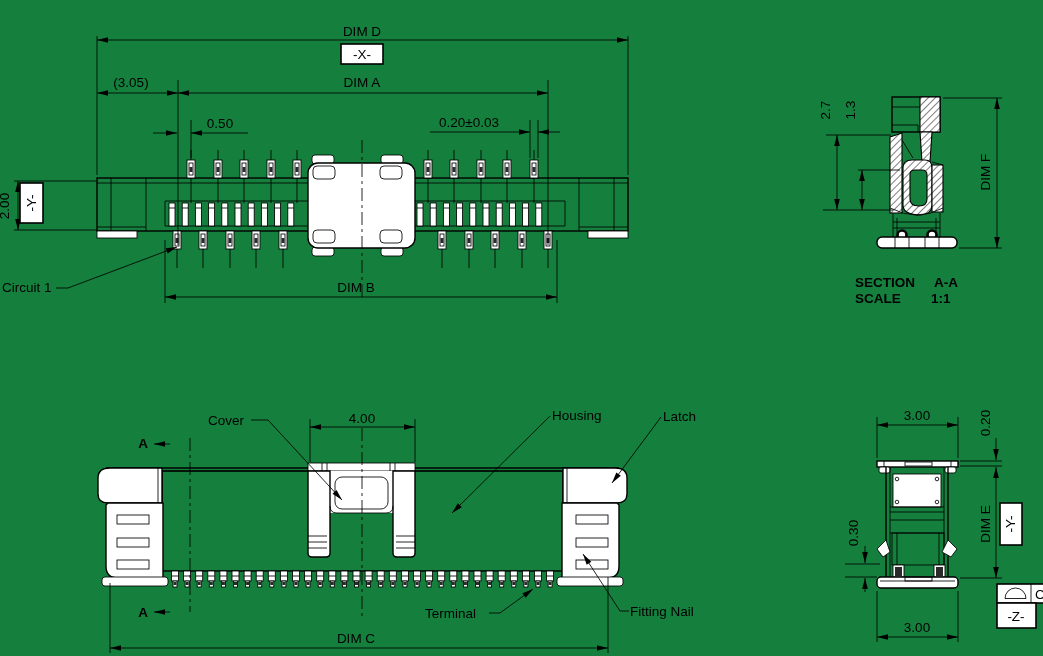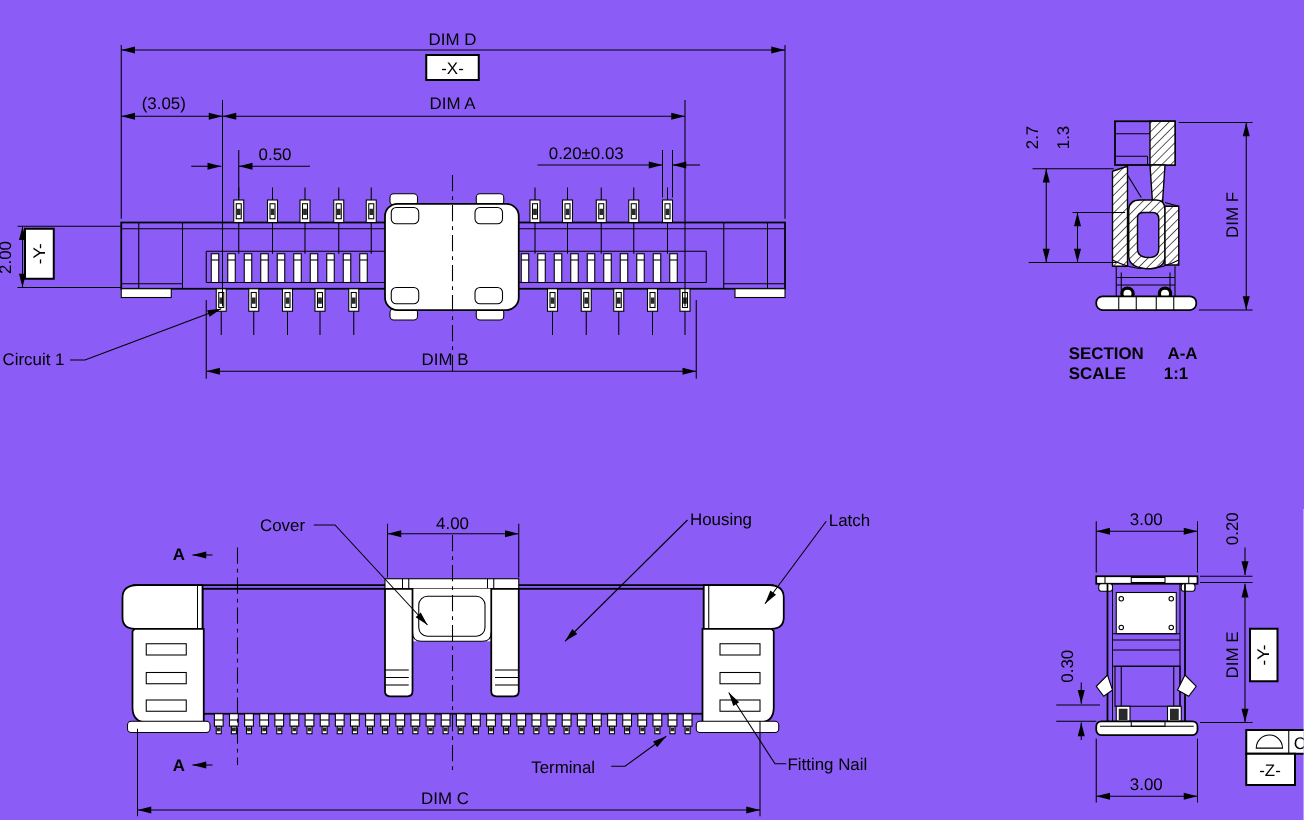--- a/index.html
+++ b/index.html
@@ -1,16 +1,16 @@
 <!DOCTYPE html>
 <html><head>
 <meta charset="utf-8">
 <style>
   html,body{margin:0;padding:0;background:#fff;}
-  #stage{position:relative;width:1043px;height:656px;background:#8b5cf6;overflow:hidden;}
+  #stage{position:relative;width:1043px;height:656px;background:#15803d;overflow:hidden;}
   svg{display:block;}
   svg text{font-family:"Liberation Sans","DejaVu Sans",sans-serif;font-size:13.5px;fill:#000;}
   svg text.b{font-weight:bold;}
   .e{stroke:#000;fill:none;stroke-width:1.4;}          
   .ew{stroke:#000;fill:#fff;stroke-width:1.4;}         
   .t{stroke:#000;fill:none;stroke-width:0.85;}         
   .tw{stroke:#000;fill:#fff;stroke-width:0.85;}
   .d{stroke:#000;fill:none;stroke-width:0.85;}         
   .cl{stroke:#000;fill:none;stroke-width:0.85;stroke-dasharray:13 4 3 4;} 
   .h{fill:url(#hp);stroke:#000;stroke-width:1.1;}      

